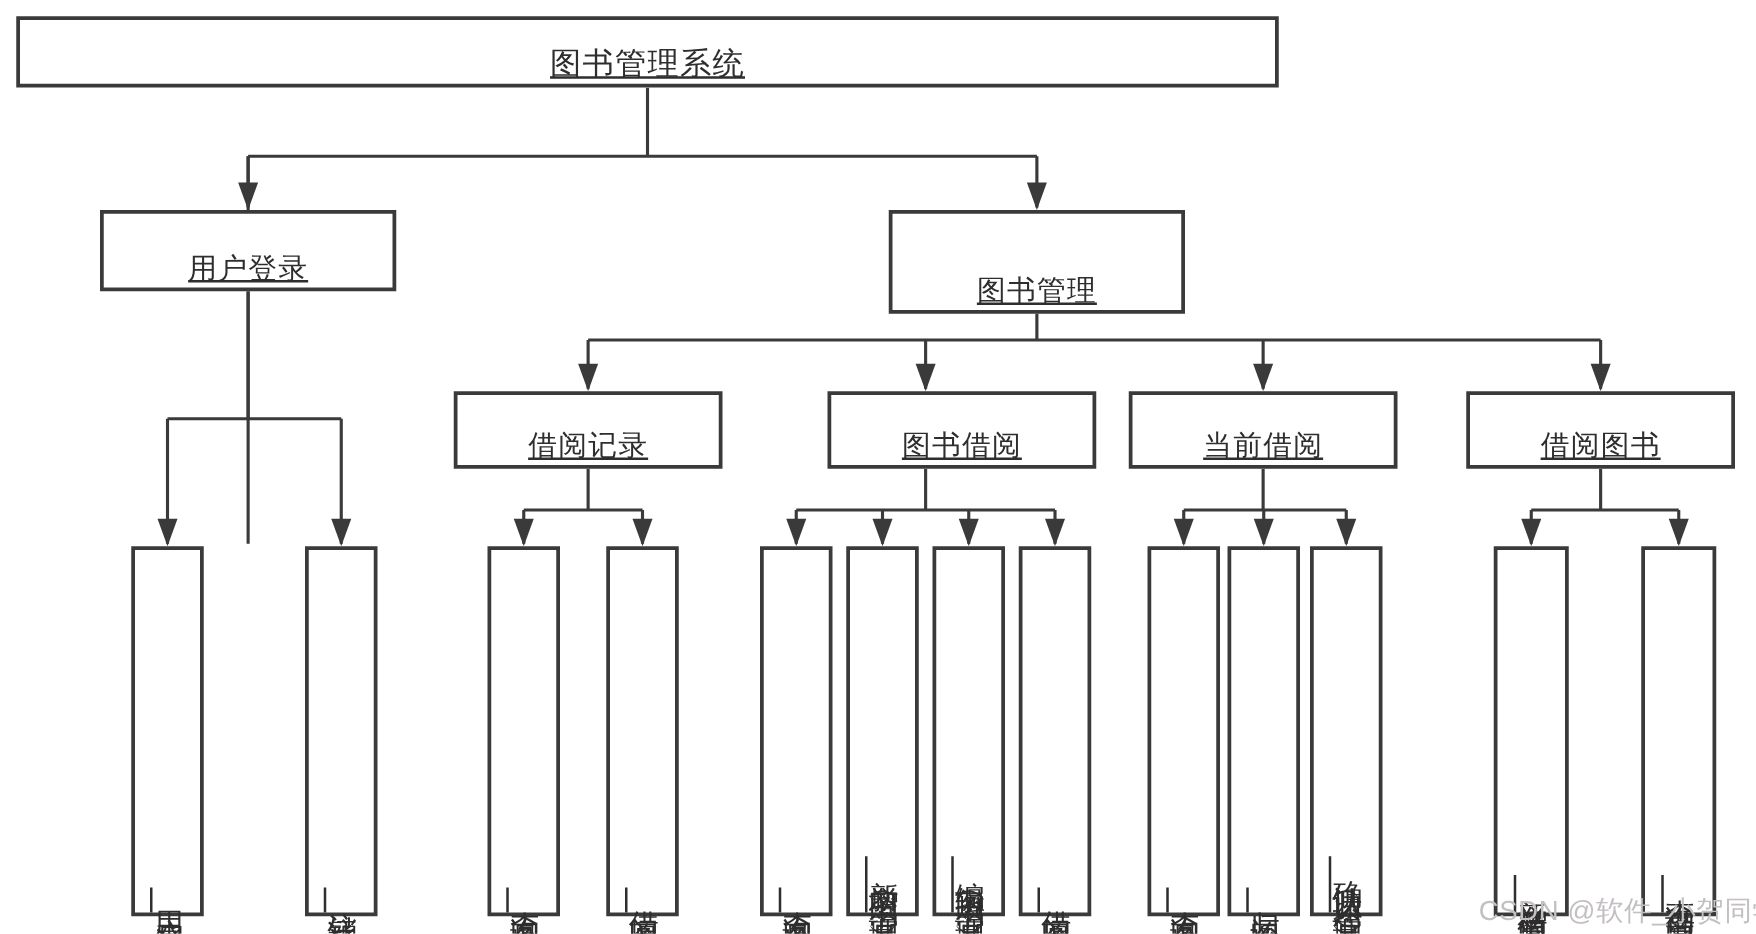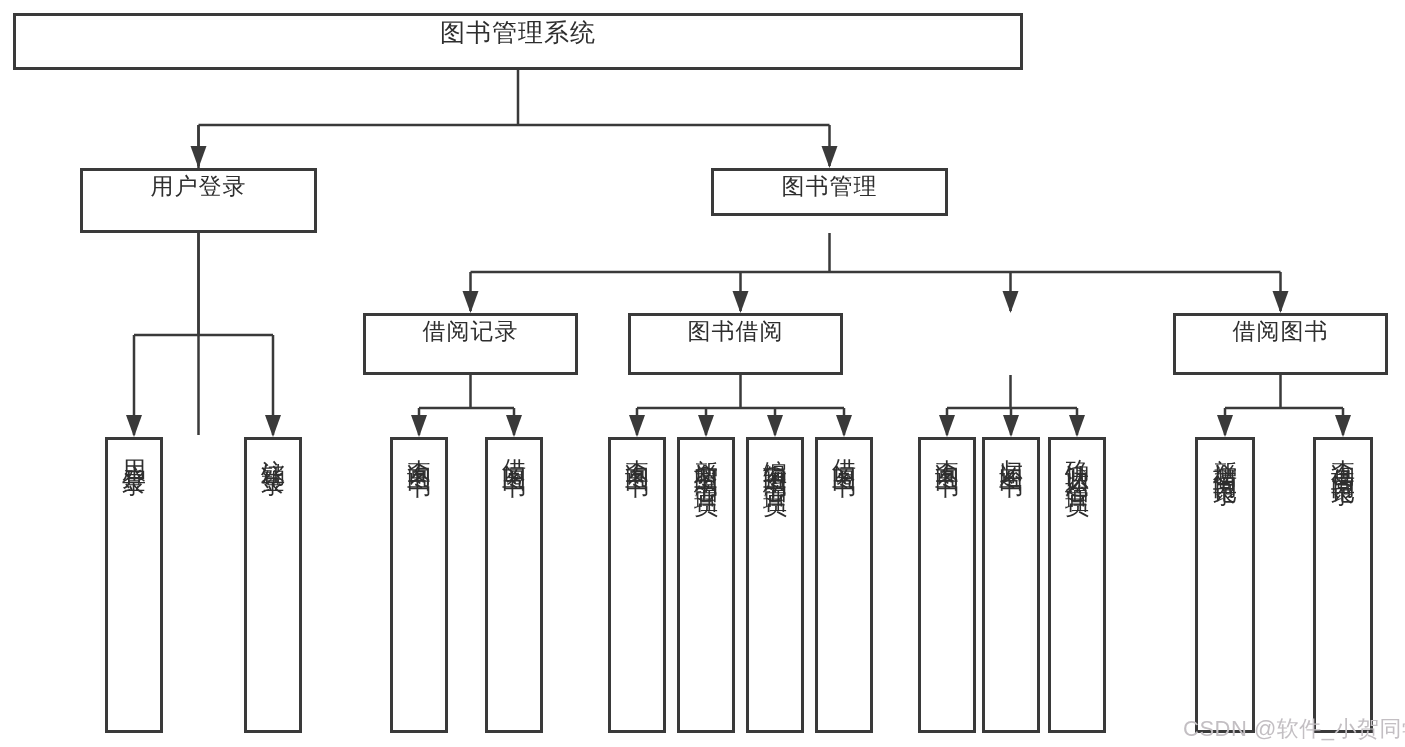--- a/index.html
+++ b/index.html
@@ -15,40 +15,41 @@
     position: absolute;
     left: 0; top: 0;
     width: 1405px; height: 747px;
   }
   .node {
     position: absolute;
     box-sizing: border-box;
     border: 3px solid #3a3a3a;
     background: #ffffff;
     display: flex;
-    align-items: flex-start;
+    align-items: flex-end;
     justify-content: center;
     color: #2e2e2e;
+    text-decoration: underline;
   }
   .h-label { font-size: 23px; letter-spacing: 1px; white-space: nowrap; }
   .root-label { font-size: 25px; letter-spacing: 1px; white-space: nowrap; }
   .v-label {
     writing-mode: vertical-rl;
     text-orientation: mixed;
     font-size: 24px;
     line-height: 1;
     letter-spacing: 5px;
     white-space: nowrap;
   }
   
   #n-root            { left: 13px;   top: 13px;  width: 1010px; height: 57px; }
   #n-user-login      { left: 80px;   top: 168px; width: 237px;  height: 65px; }
-  #n-book-mgmt       { left: 711px;  top: 168px; width: 237px;  height: 48px; }
+  #n-book-mgmt       { left: 711px;  top: 168px; width: 237px;  height: 83px; }
   #n-new-book-rec    { left: 363px;  top: 313px; width: 215px;  height: 62px; }
-  #n-book-borrow     { left: 628px;  top: 313px; width: 215px;  height: 62px; }
+  #n-book-borrow     { left: 662px;  top: 313px; width: 215px;  height: 62px; }
   #n-current-borrow  { left: 903px;  top: 313px; width: 215px;  height: 62px; }
   #n-borrow-records  { left: 1173px; top: 313px; width: 215px;  height: 62px; }
   .leaf              { top: 437px; height: 296px; width: 58px; }
   #n-ul-login   { left: 105px; }
   #n-ul-logout  { left: 244px; }
   #n-nb-query   { left: 390px; }
   #n-nb-borrow  { left: 485px; }
   #n-bb-query   { left: 608px; }
   #n-bb-add     { left: 677px; }
   #n-bb-edit    { left: 746px; }
@@ -125,20 +126,23 @@
   <div class="node" id="n-book-mgmt">
     <span class="h-label">图书管理</span>
   </div>
 
   <div class="node" id="n-new-book-rec">
     <span class="h-label">借阅记录</span>
   </div>
   <div class="node" id="n-book-borrow">
     <span class="h-label">图书借阅</span>
   </div>
+  <div class="node" id="n-current-borrow">
+    <span class="h-label">当前借阅</span>
+  </div>
   <div class="node" id="n-borrow-records">
     <span class="h-label">借阅图书</span>
   </div>
 
   <div class="node leaf" id="n-ul-login">
     <span class="v-label">用户登录</span>
   </div>
   <div class="node leaf" id="n-ul-logout">
     <span class="v-label">注销登录</span>
   </div>

